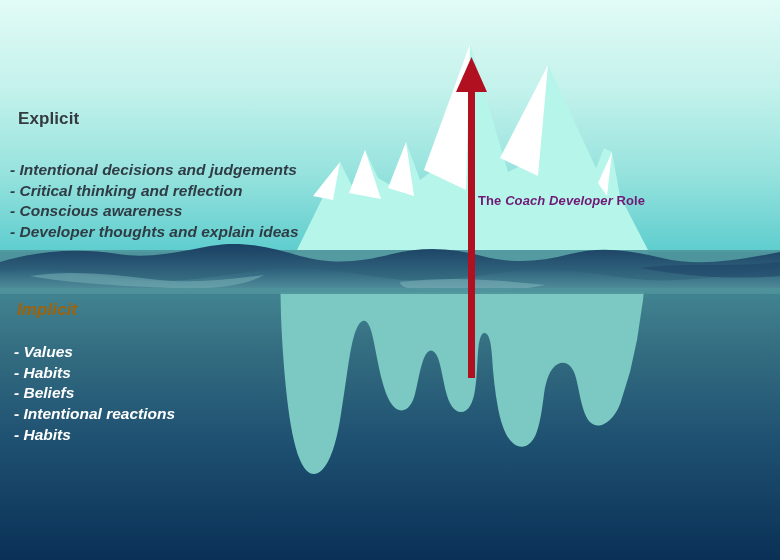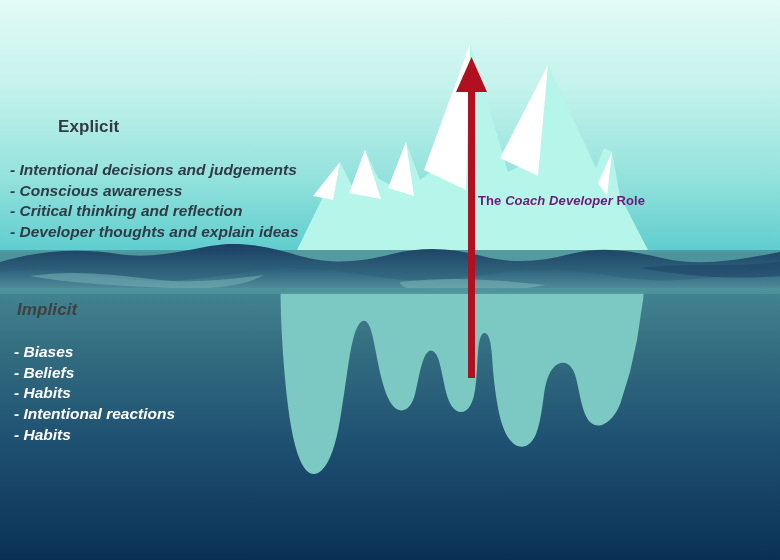--- a/index.html
+++ b/index.html
@@ -21,25 +21,24 @@
     width: 780px;
     height: 560px;
   }
   .txt {
     position: absolute;
     white-space: nowrap;
     letter-spacing: 0.1px;
   }
   #explicit-heading {
     left: 18px;
-    top: 117px;
+    top: 109px;
     font-size: 17px;
     font-weight: bold;
     color: #333a40;
-    margin-left: 40px;
   }
   .explicit-list {
     position: absolute;
     left: 10px;
     top: 160px;
     margin: 0;
     padding: 0;
     list-style: none;
   }
   .explicit-list li {
@@ -49,21 +48,21 @@
     color: #2f3c45;
     line-height: 20.7px;
     white-space: nowrap;
   }
   #implicit-heading {
     left: 17px;
     top: 300px;
     font-size: 17px;
     font-weight: bold;
     font-style: italic;
-    color: #404040;
+    color: #a16207;
   }
   .implicit-list {
     position: absolute;
     left: 14px;
     top: 342px;
     margin: 0;
     padding: 0;
     list-style: none;
   }
   .implicit-list li {
@@ -226,30 +225,30 @@
 
   <svg class="layer" viewBox="0 0 780 560" preserveAspectRatio="none">
     <rect x="468" y="68" width="7" height="310" fill="#b01020"></rect>
     <path d="M471.5,57 L487,92 L456,92 Z" fill="#b01020"></path>
   </svg>
 
   <div class="txt" id="explicit-heading">Explicit</div>
 
   <ul class="explicit-list">
     <li>- Intentional decisions and judgements</li>
+    <li>- Critical thinking and reflection</li>
     <li>- Conscious awareness</li>
-    <li>- Critical thinking and reflection</li>
     <li>- Developer thoughts and explain ideas</li>
   </ul>
 
   <div class="txt" id="implicit-heading">Implicit</div>
 
   <ul class="implicit-list">
-    <li>- Biases</li>
+    <li>- Values</li>
+    <li>- Habits</li>
     <li>- Beliefs</li>
-    <li>- Habits</li>
     <li>- Intentional reactions</li>
     <li>- Habits</li>
   </ul>
 
   <div class="txt" id="arrow-label"><span>The </span><span class="em">Coach Developer</span><span> Role</span></div>
 
 </div>
 
 </body></html>

